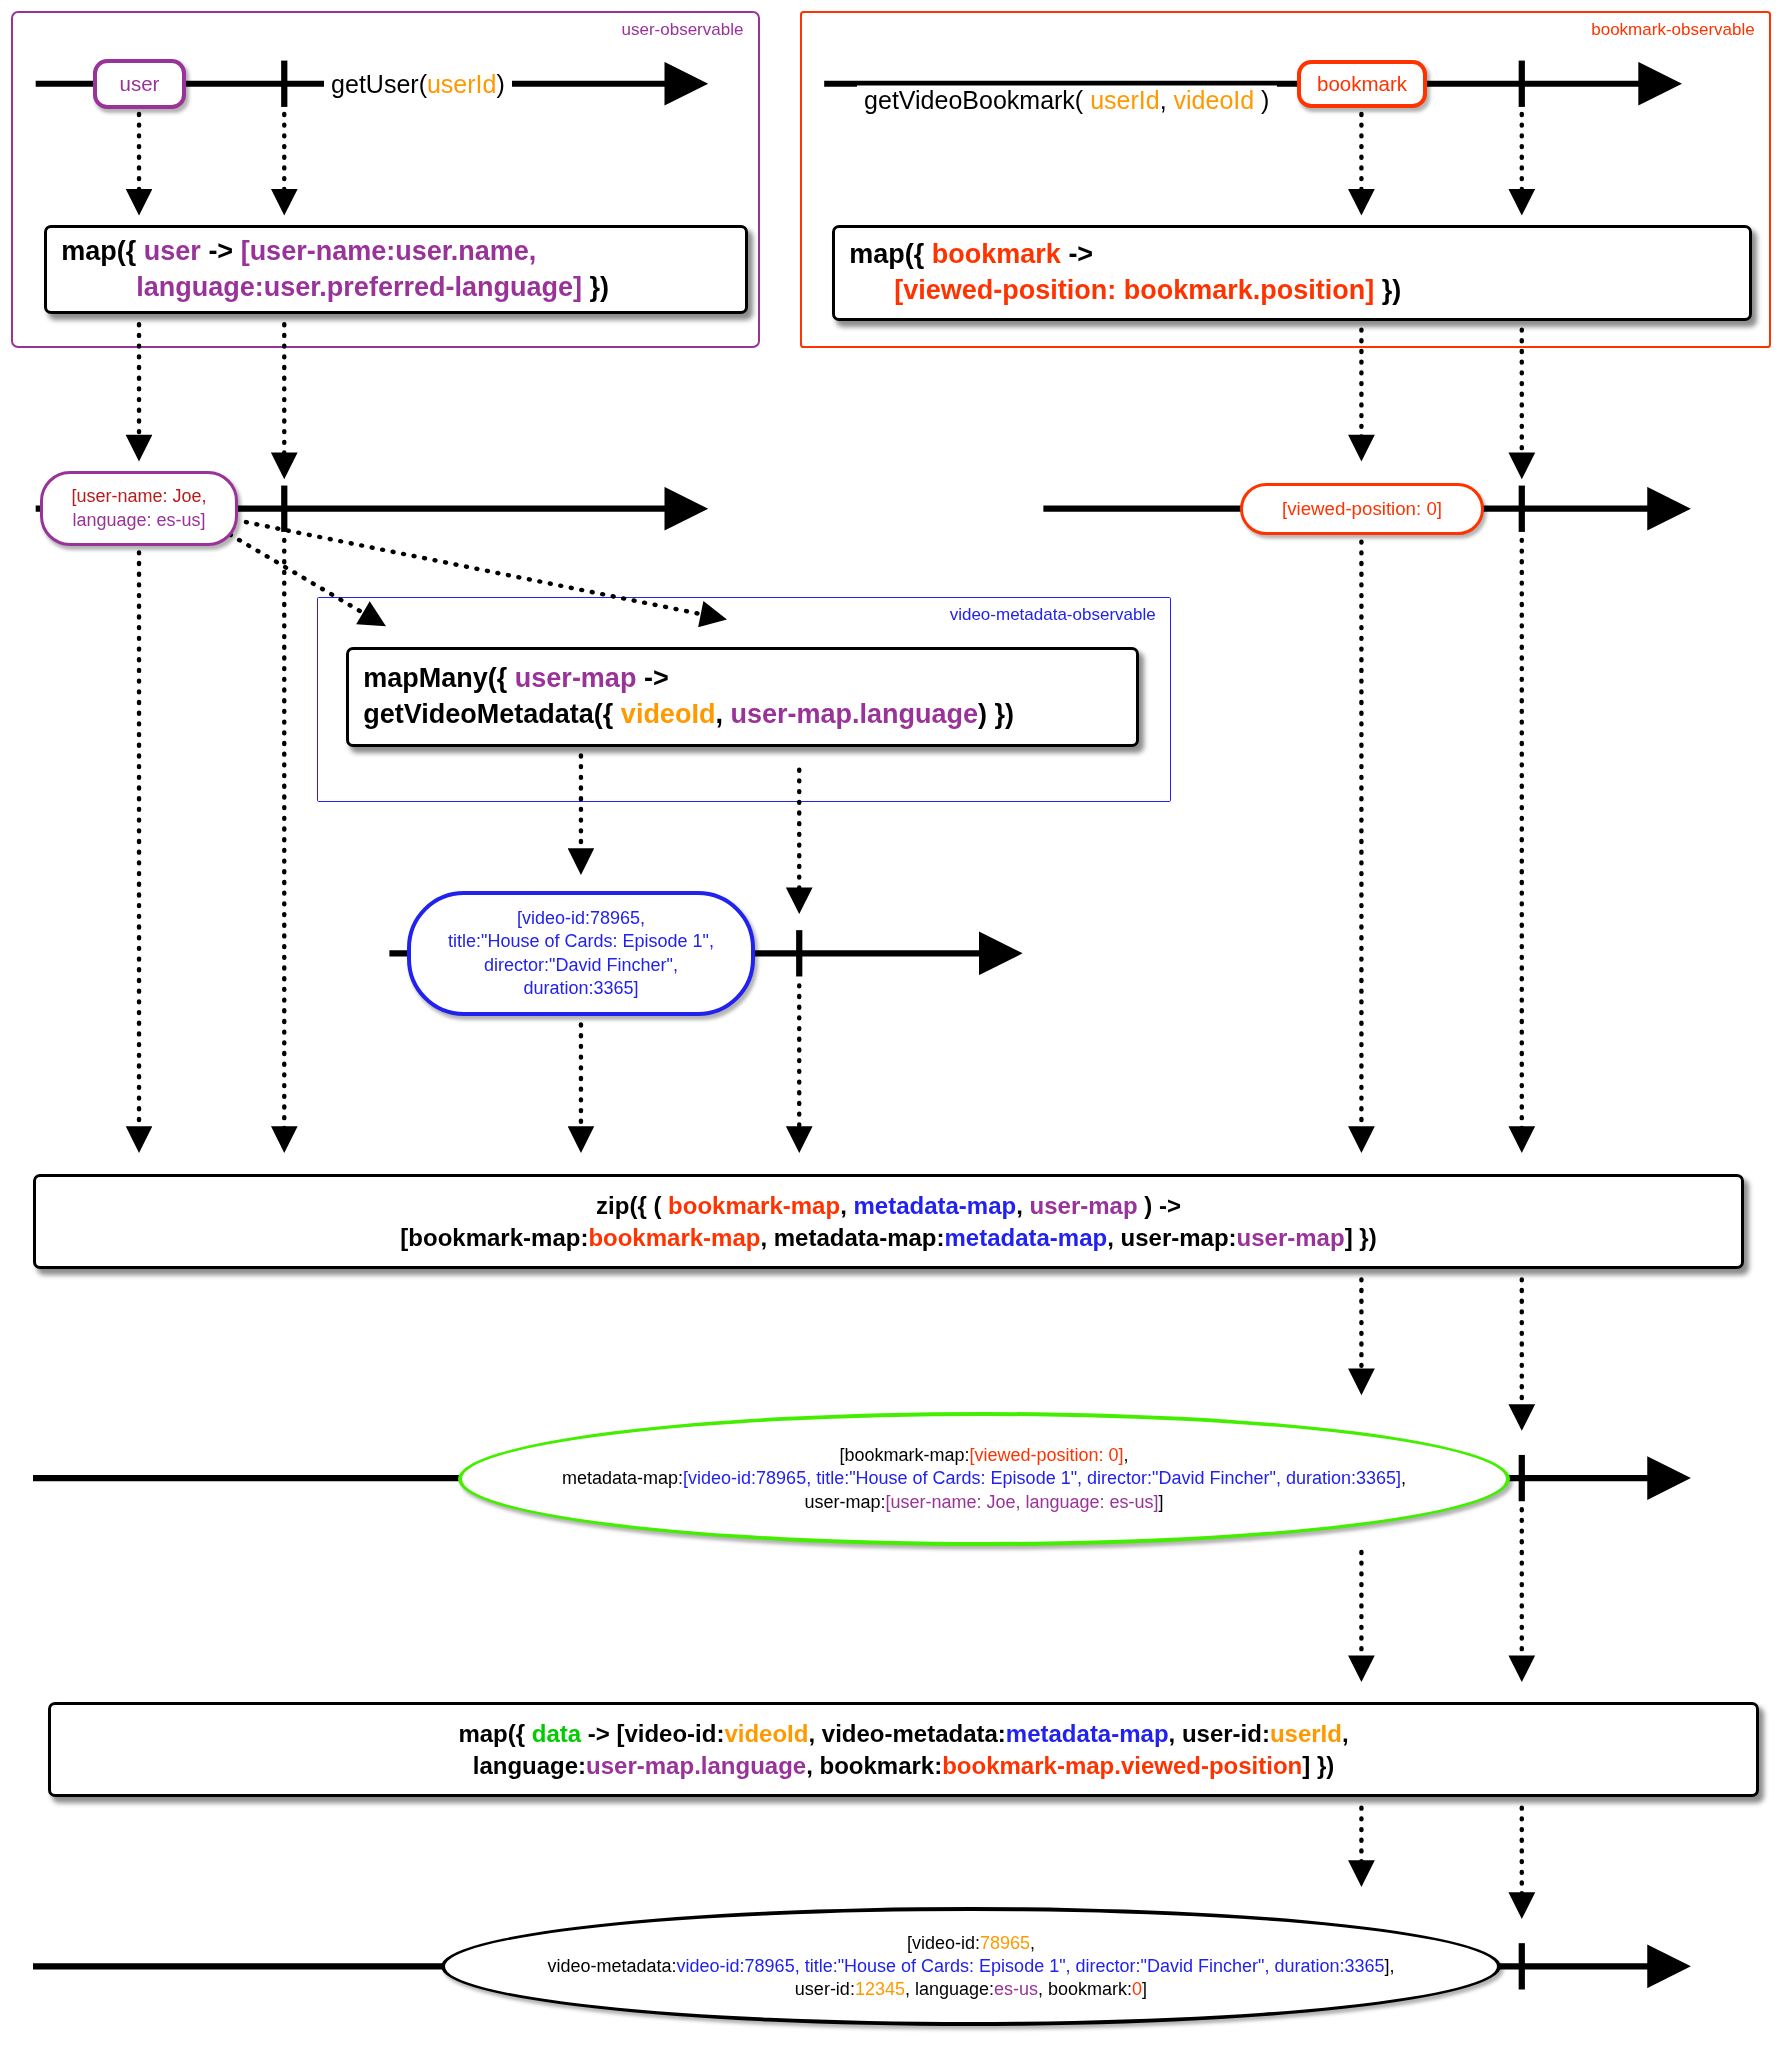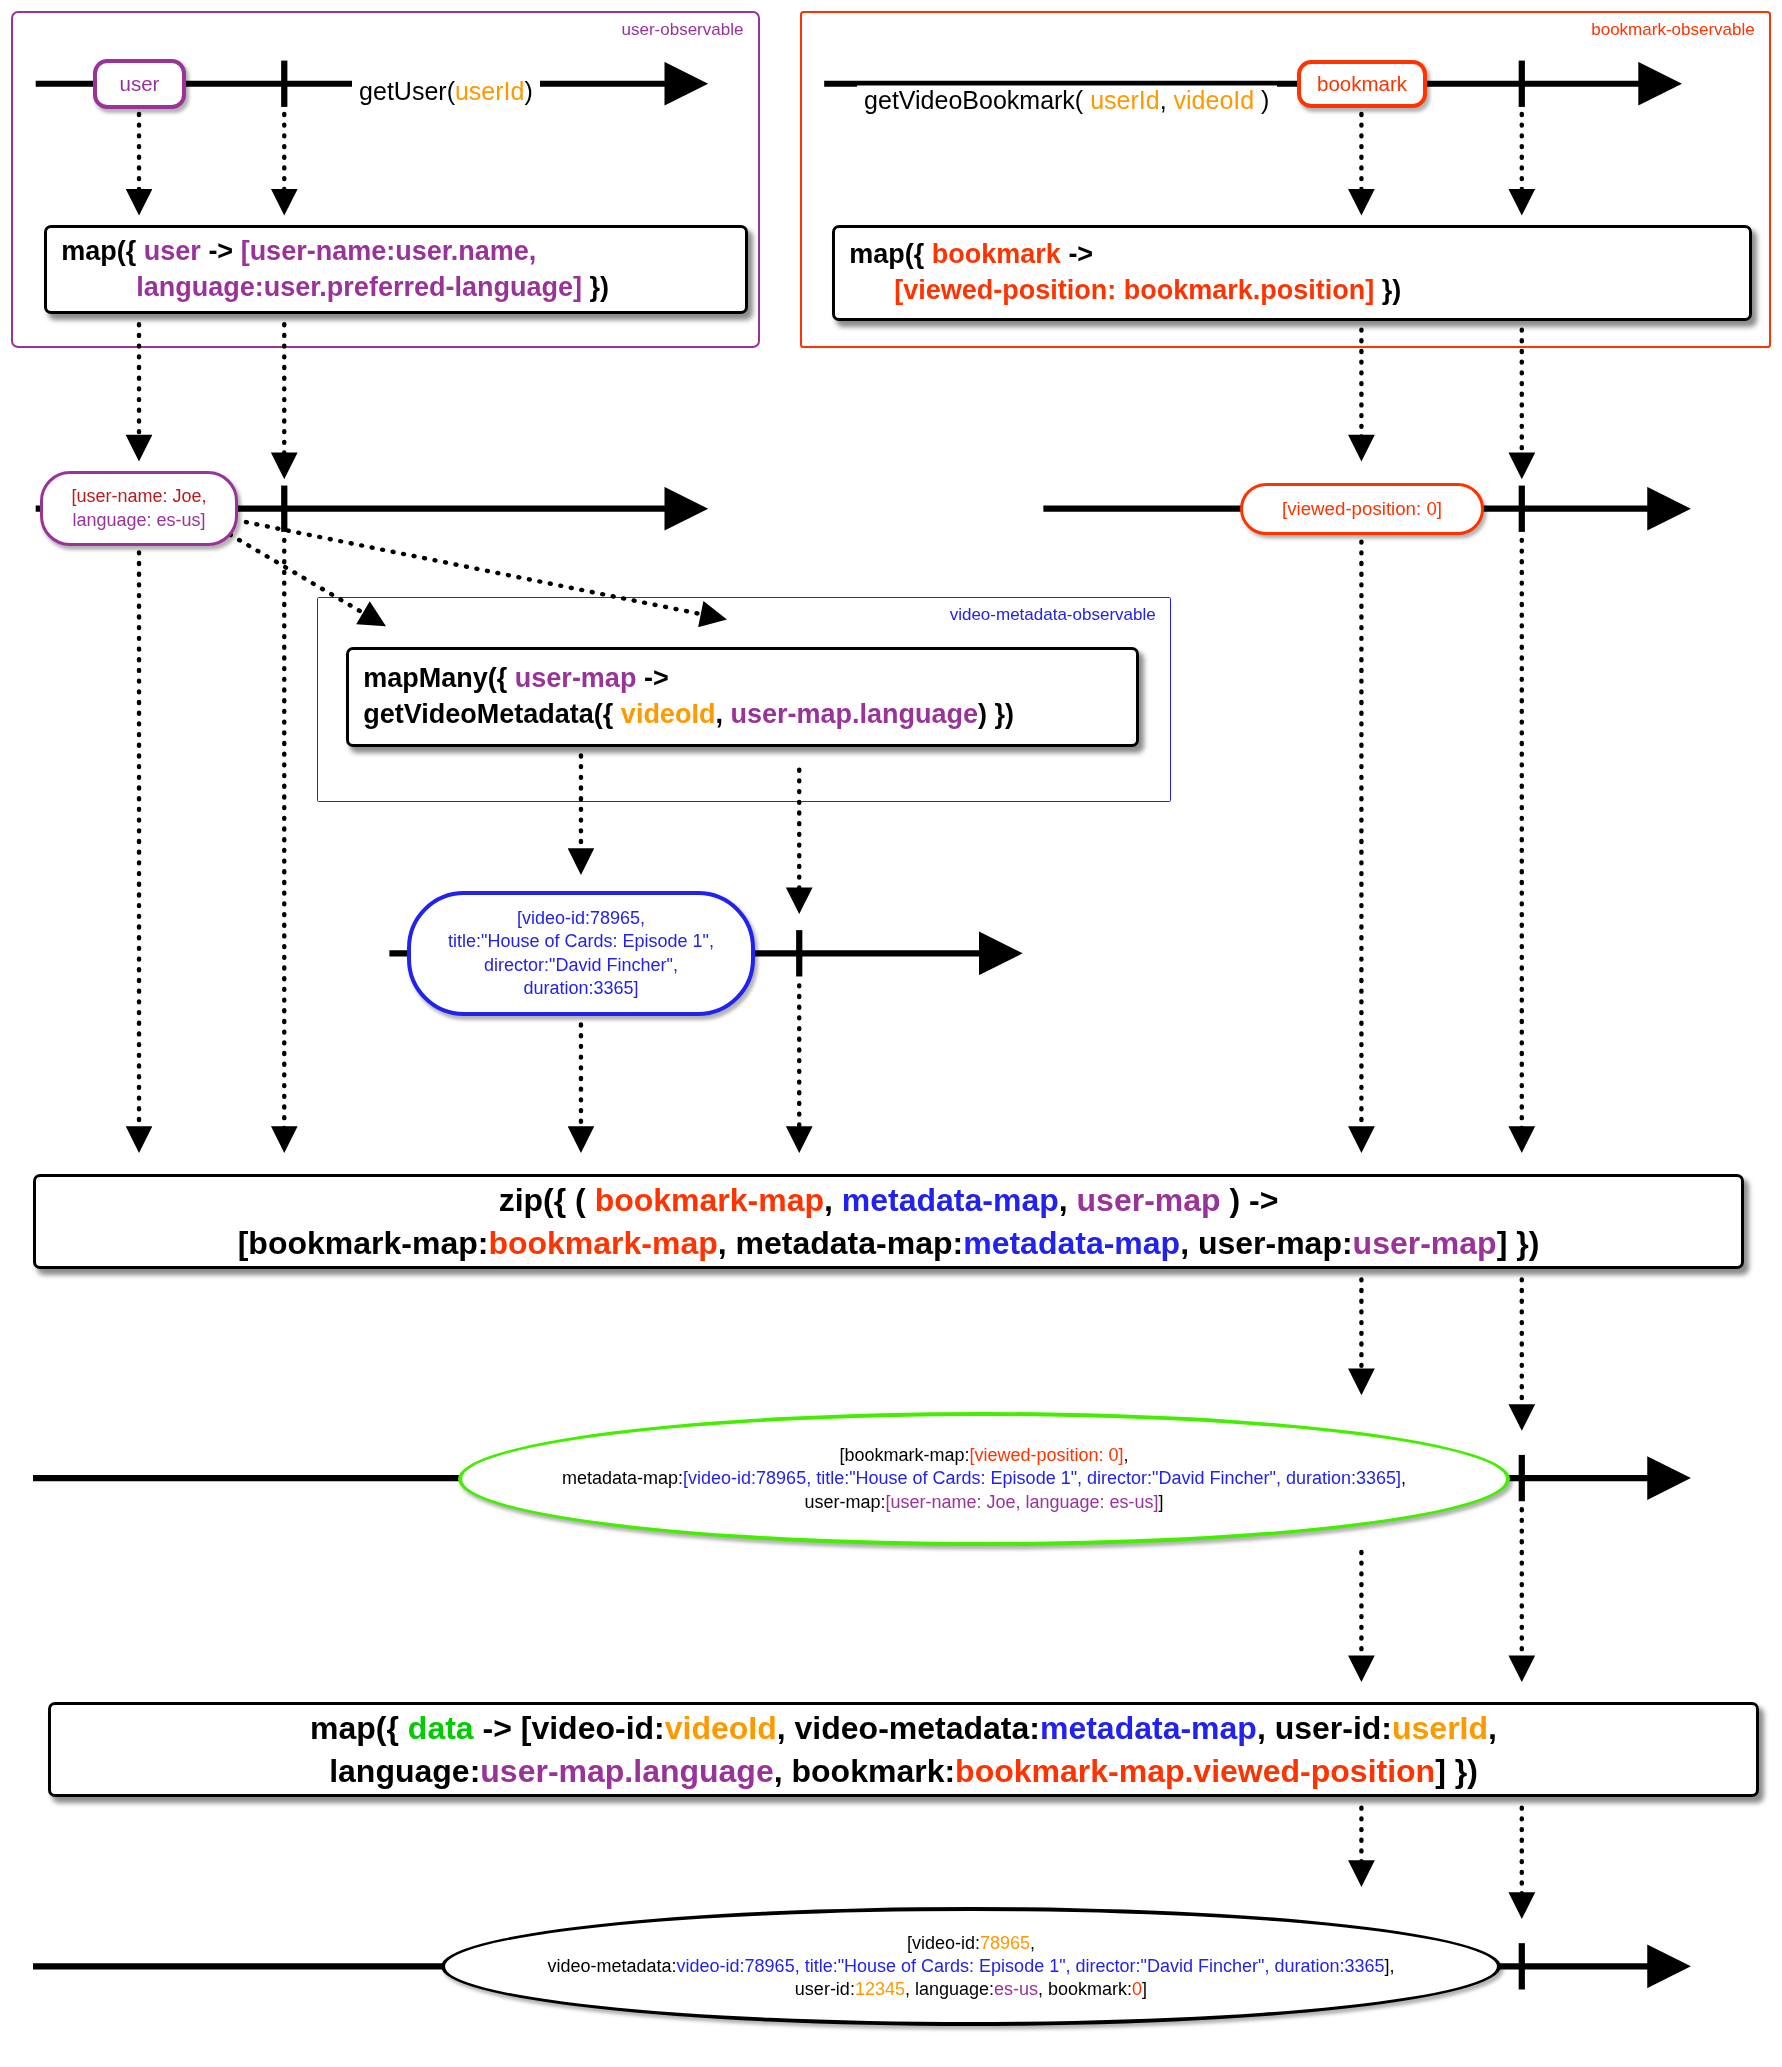--- a/index.html
+++ b/index.html
@@ -6,21 +6,21 @@
   body{font-family:"Liberation Sans","DejaVu Sans",sans-serif;}
   .canvas{position:relative;width:1782px;height:2067px;background:#fff;overflow:hidden;}
   .layer{position:absolute;left:0;top:0;}
   .panel{position:absolute;border-style:solid;background:transparent;box-sizing:border-box;}
   .panel-label{position:absolute;top:7.1px;right:14.3px;font-size:17px;}
   .opbox{position:absolute;background:#fff;border:3.6px solid #000;border-radius:7.1px;
          box-shadow:4.5px 5.3px 5.3px rgba(0,0,0,0.45);box-sizing:border-box;
          display:flex;flex-direction:column;justify-content:center;}
   .opbox-text{font-weight:bold;font-size:27px;line-height:1.32;padding:0 14.3px;white-space:pre-wrap;}
   .opbox.center .opbox-text{text-align:center;}
-  .opbox.big .opbox-text{font-size:32px;}
+  .opbox.big .opbox-text{font-size:24px;}
   .marble{position:absolute;background:#fff;border-style:solid;box-sizing:border-box;
           display:flex;align-items:center;justify-content:center;text-align:center;
           box-shadow:2.7px 3.6px 3.6px rgba(0,0,0,0.3);}
   .marble-text{line-height:1.28;}
   .stream-label{position:absolute;transform:translateY(-50%);background:#fff;
                 padding:0 7.1px;font-size:25px;white-space:nowrap;}
 </style>
 </head>
 <body>
 
@@ -94,21 +94,21 @@
       <line x1="652" y1="1150" x2="652" y2="1288" marker-end="url(#asm)"></line>
 
       <line x1="897" y1="864" x2="897" y2="1020" marker-end="url(#asm)"></line>
       <line x1="897" y1="1106" x2="897" y2="1288" marker-end="url(#asm)"></line>
 
       <line x1="258" y1="600" x2="428" y2="700" marker-end="url(#asm)"></line>
       <line x1="276" y1="586" x2="810" y2="694" marker-end="url(#asm)"></line>
     </g>
   </svg>
 
-  <div class="stream-label" style="left:352px;top:84px;margin-top:7px;"><span style="color: rgb(0, 0, 0);">getUser(</span><span style="color: rgb(255, 153, 0);">userId</span><span style="color: rgb(0, 0, 0);">)</span></div>
+  <div class="stream-label" style="left:324px;top:84px;"><span style="color: rgb(0, 0, 0);">getUser(</span><span style="color: rgb(255, 153, 0);">userId</span><span style="color: rgb(0, 0, 0);">)</span></div>
   <div class="stream-label" style="left:857px;top:100px;"><span style="color: rgb(0, 0, 0);">getVideoBookmark( </span><span style="color: rgb(255, 153, 0);">userId</span><span style="color: rgb(0, 0, 0);">, </span><span style="color: rgb(255, 153, 0);">videoId</span><span style="color: rgb(0, 0, 0);"> )</span></div>
 
   <div class="opbox" style="left:44px;top:225px;width:704px;height:89px;">
     <div class="opbox-text"><span style="color: rgb(0, 0, 0);">map({ </span><span style="color: rgb(153, 51, 153);">user</span><span style="color: rgb(0, 0, 0);"> -&gt; </span><span style="color: rgb(153, 51, 153);">[user-name:user.name,</span><br><span style="color: rgb(0, 0, 0);">&nbsp;&nbsp;&nbsp;&nbsp;&nbsp;&nbsp;&nbsp;&nbsp;&nbsp;&nbsp;</span><span style="color: rgb(153, 51, 153);">language:user.preferred-language]</span><span style="color: rgb(0, 0, 0);"> })</span></div>
   </div>
   <div class="opbox" style="left:832px;top:225px;width:920px;height:96px;">
     <div class="opbox-text"><span style="color: rgb(0, 0, 0);">map({ </span><span style="color: rgb(255, 51, 0);">bookmark</span><span style="color: rgb(0, 0, 0);"> -&gt;</span><br><span style="color: rgb(0, 0, 0);">&nbsp;&nbsp;&nbsp;&nbsp;&nbsp;&nbsp;</span><span style="color: rgb(255, 51, 0);">[viewed-position: bookmark.position]</span><span style="color: rgb(0, 0, 0);"> })</span></div>
   </div>
   <div class="opbox" style="left:346px;top:647px;width:793px;height:100px;">
     <div class="opbox-text"><span style="color: rgb(0, 0, 0);">mapMany({ </span><span style="color: rgb(153, 51, 153);">user-map</span><span style="color: rgb(0, 0, 0);"> -&gt;</span><br><span style="color: rgb(0, 0, 0);">getVideoMetadata({ </span><span style="color: rgb(255, 153, 0);">videoId</span><span style="color: rgb(0, 0, 0);">, </span><span style="color: rgb(153, 51, 153);">user-map.language</span><span style="color: rgb(0, 0, 0);">) })</span></div>

